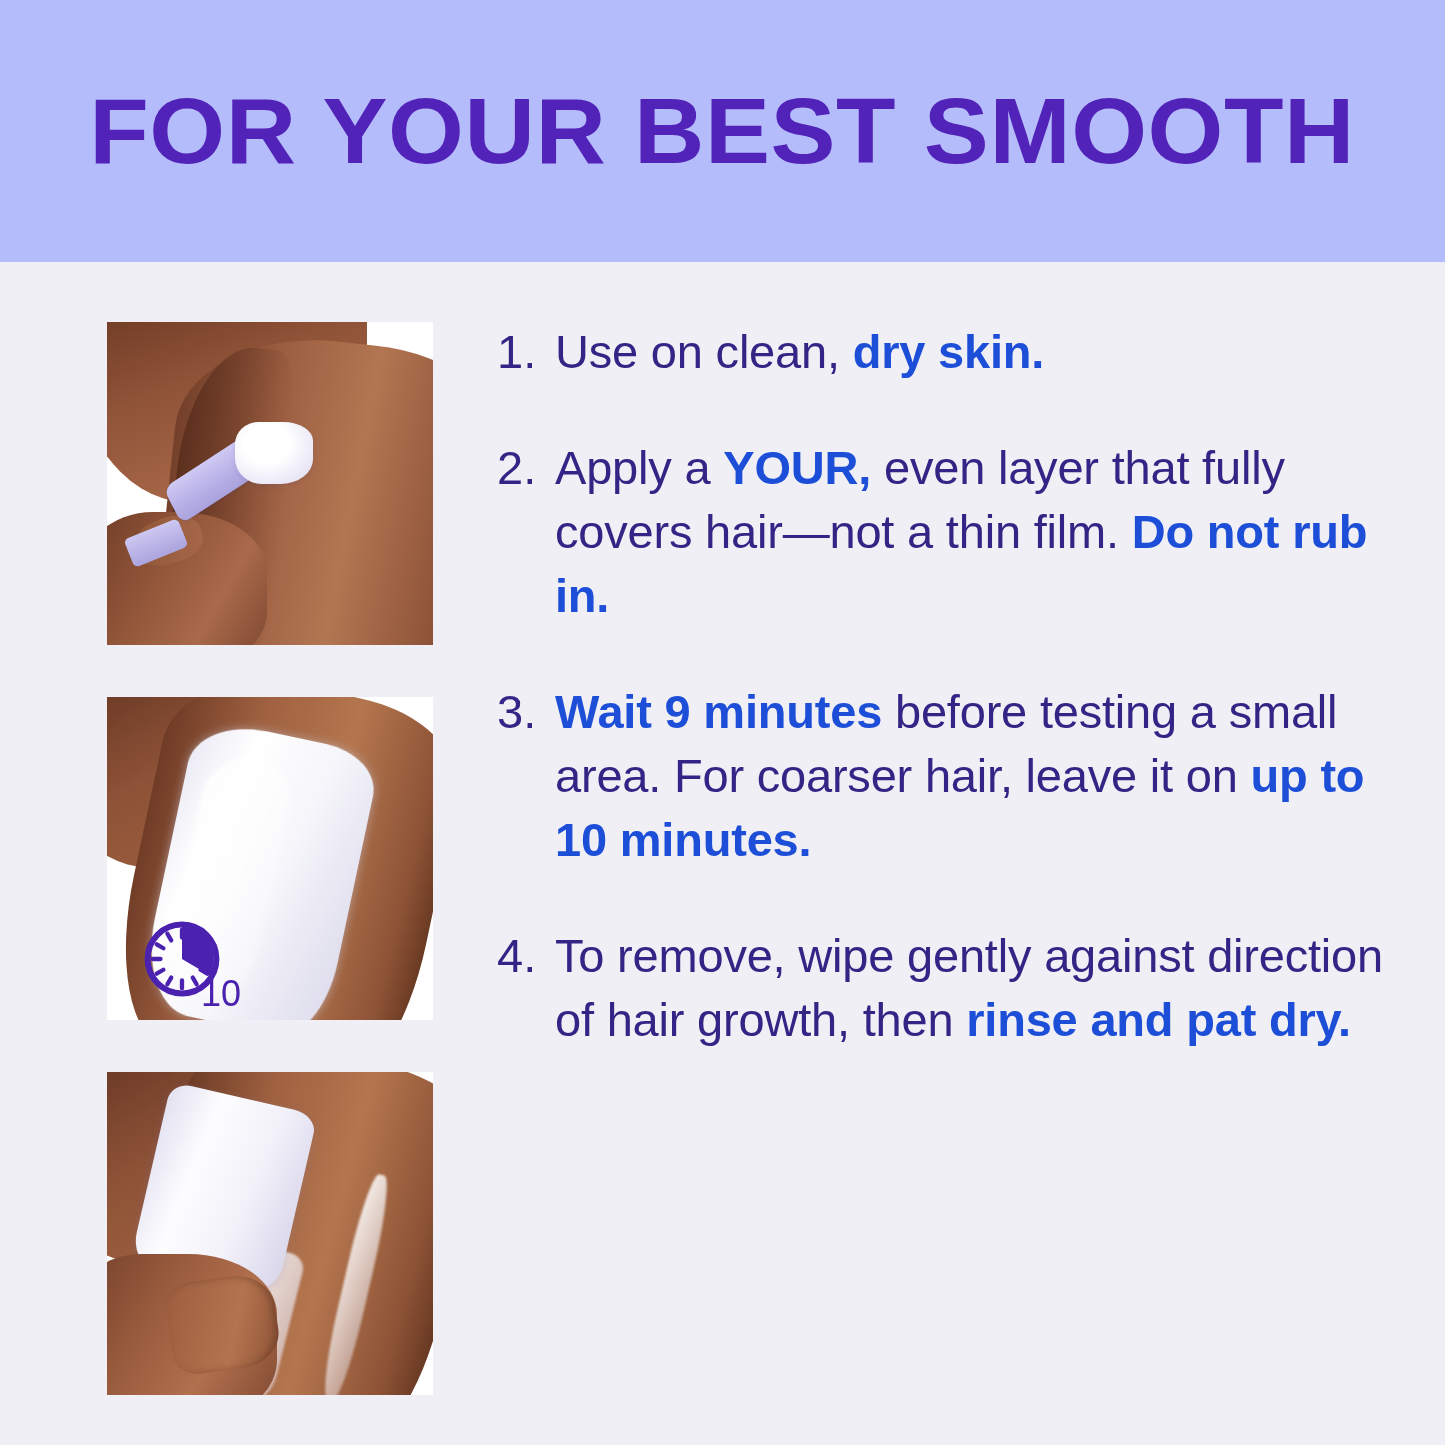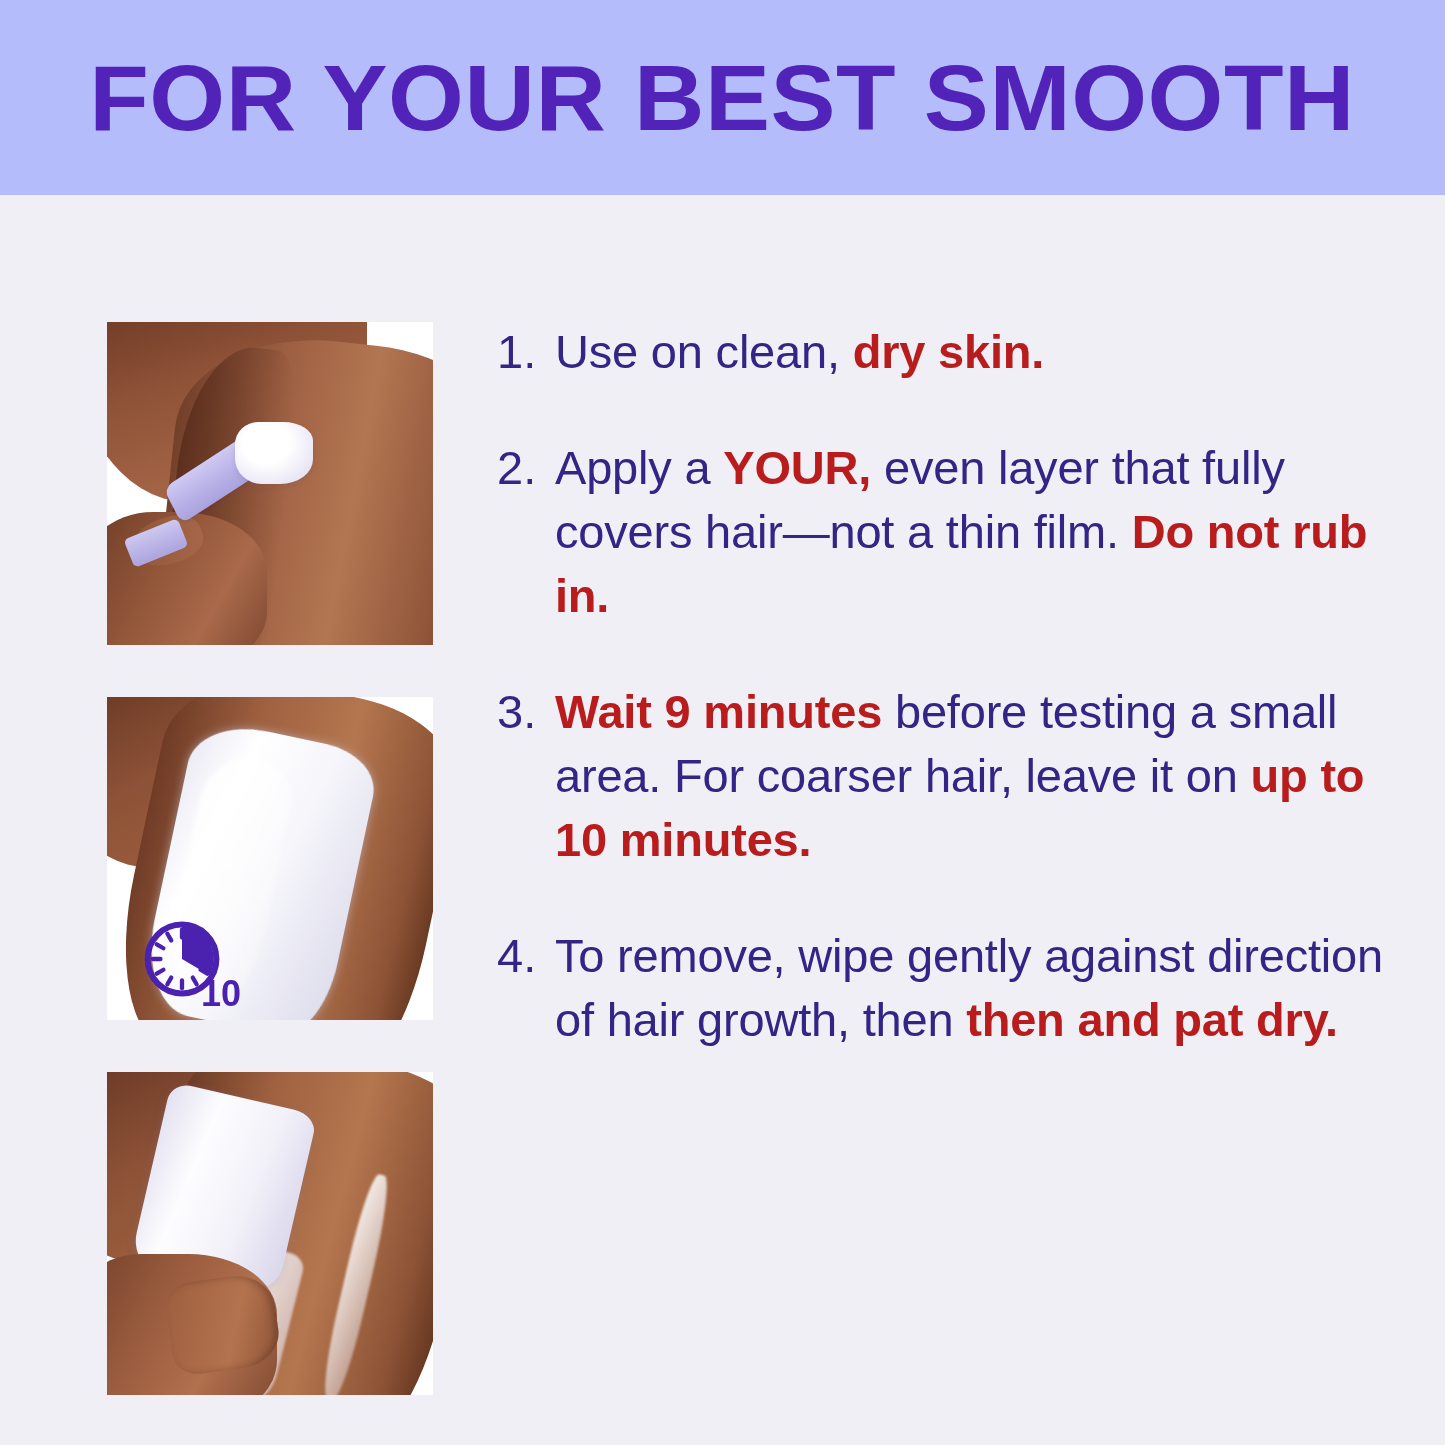--- a/index.html
+++ b/index.html
@@ -16,21 +16,21 @@
     background: #f0eff5;
     position: relative;
   }
 
   
   .header-banner {
     position: absolute;
     left: 0;
     top: 0;
     width: 1445px;
-    height: 195px;
+    height: 262px;
     background: #b5bcfc;
     display: flex;
     align-items: center;
     justify-content: center;
   }
 
   .header-title {
     font-family: "Liberation Sans", sans-serif;
     font-weight: 700;
     font-size: 92px;
@@ -184,21 +184,21 @@
     bottom: 18px;
     width: 86px;
     height: 86px;
   }
   .timer-icon svg { display: block; width: 100%; height: 100%; }
   .timer-number {
     position: absolute;
     right: -16px;
     bottom: -10px;
     font-family: "Liberation Sans", sans-serif;
-    font-weight: 700;
+    font-weight: 400;
     font-size: 36px;
     color: #4b21b0;
     line-height: 1;
   }
 
   
   .p3-thigh {
     left: -70px; top: -20px;
     width: 250px; height: 210px;
     border-radius: 0 0 72% 48% / 0 0 88% 80%;
@@ -282,21 +282,21 @@
     flex: 1 1 auto;
     font-size: 47px;
     line-height: 64px;
     color: #332585;
     font-weight: 400;
     letter-spacing: -0.2px;
   }
 
   .step-text b {
     font-weight: 700;
-    color: #b91c1c;
+    color: #1d4ed8;
   }
 </style>
 </head>
 <body>
 
 <div class="header-banner">
   <div class="header-title">FOR YOUR BEST SMOOTH</div>
 </div>
 
 <div class="content">
@@ -369,17 +369,17 @@
     <li class="step">
       <span class="step-num">2.</span>
       <span class="step-text">Apply a <b>YOUR,</b> even layer that fully covers hair—not a thin film. <b>Do not rub in.</b></span>
     </li>
     <li class="step">
       <span class="step-num">3.</span>
       <span class="step-text"><b>Wait 9 minutes</b> before testing a small area. For coarser hair, leave it on <b>up to 10 minutes.</b></span>
     </li>
     <li class="step">
       <span class="step-num">4.</span>
-      <span class="step-text">To remove, wipe gently against direction of hair growth, then <b>then and pat dry.</b></span>
+      <span class="step-text">To remove, wipe gently against direction of hair growth, then <b>rinse and pat dry.</b></span>
     </li>
   </ol>
 
 </div>
 
 </body></html>

